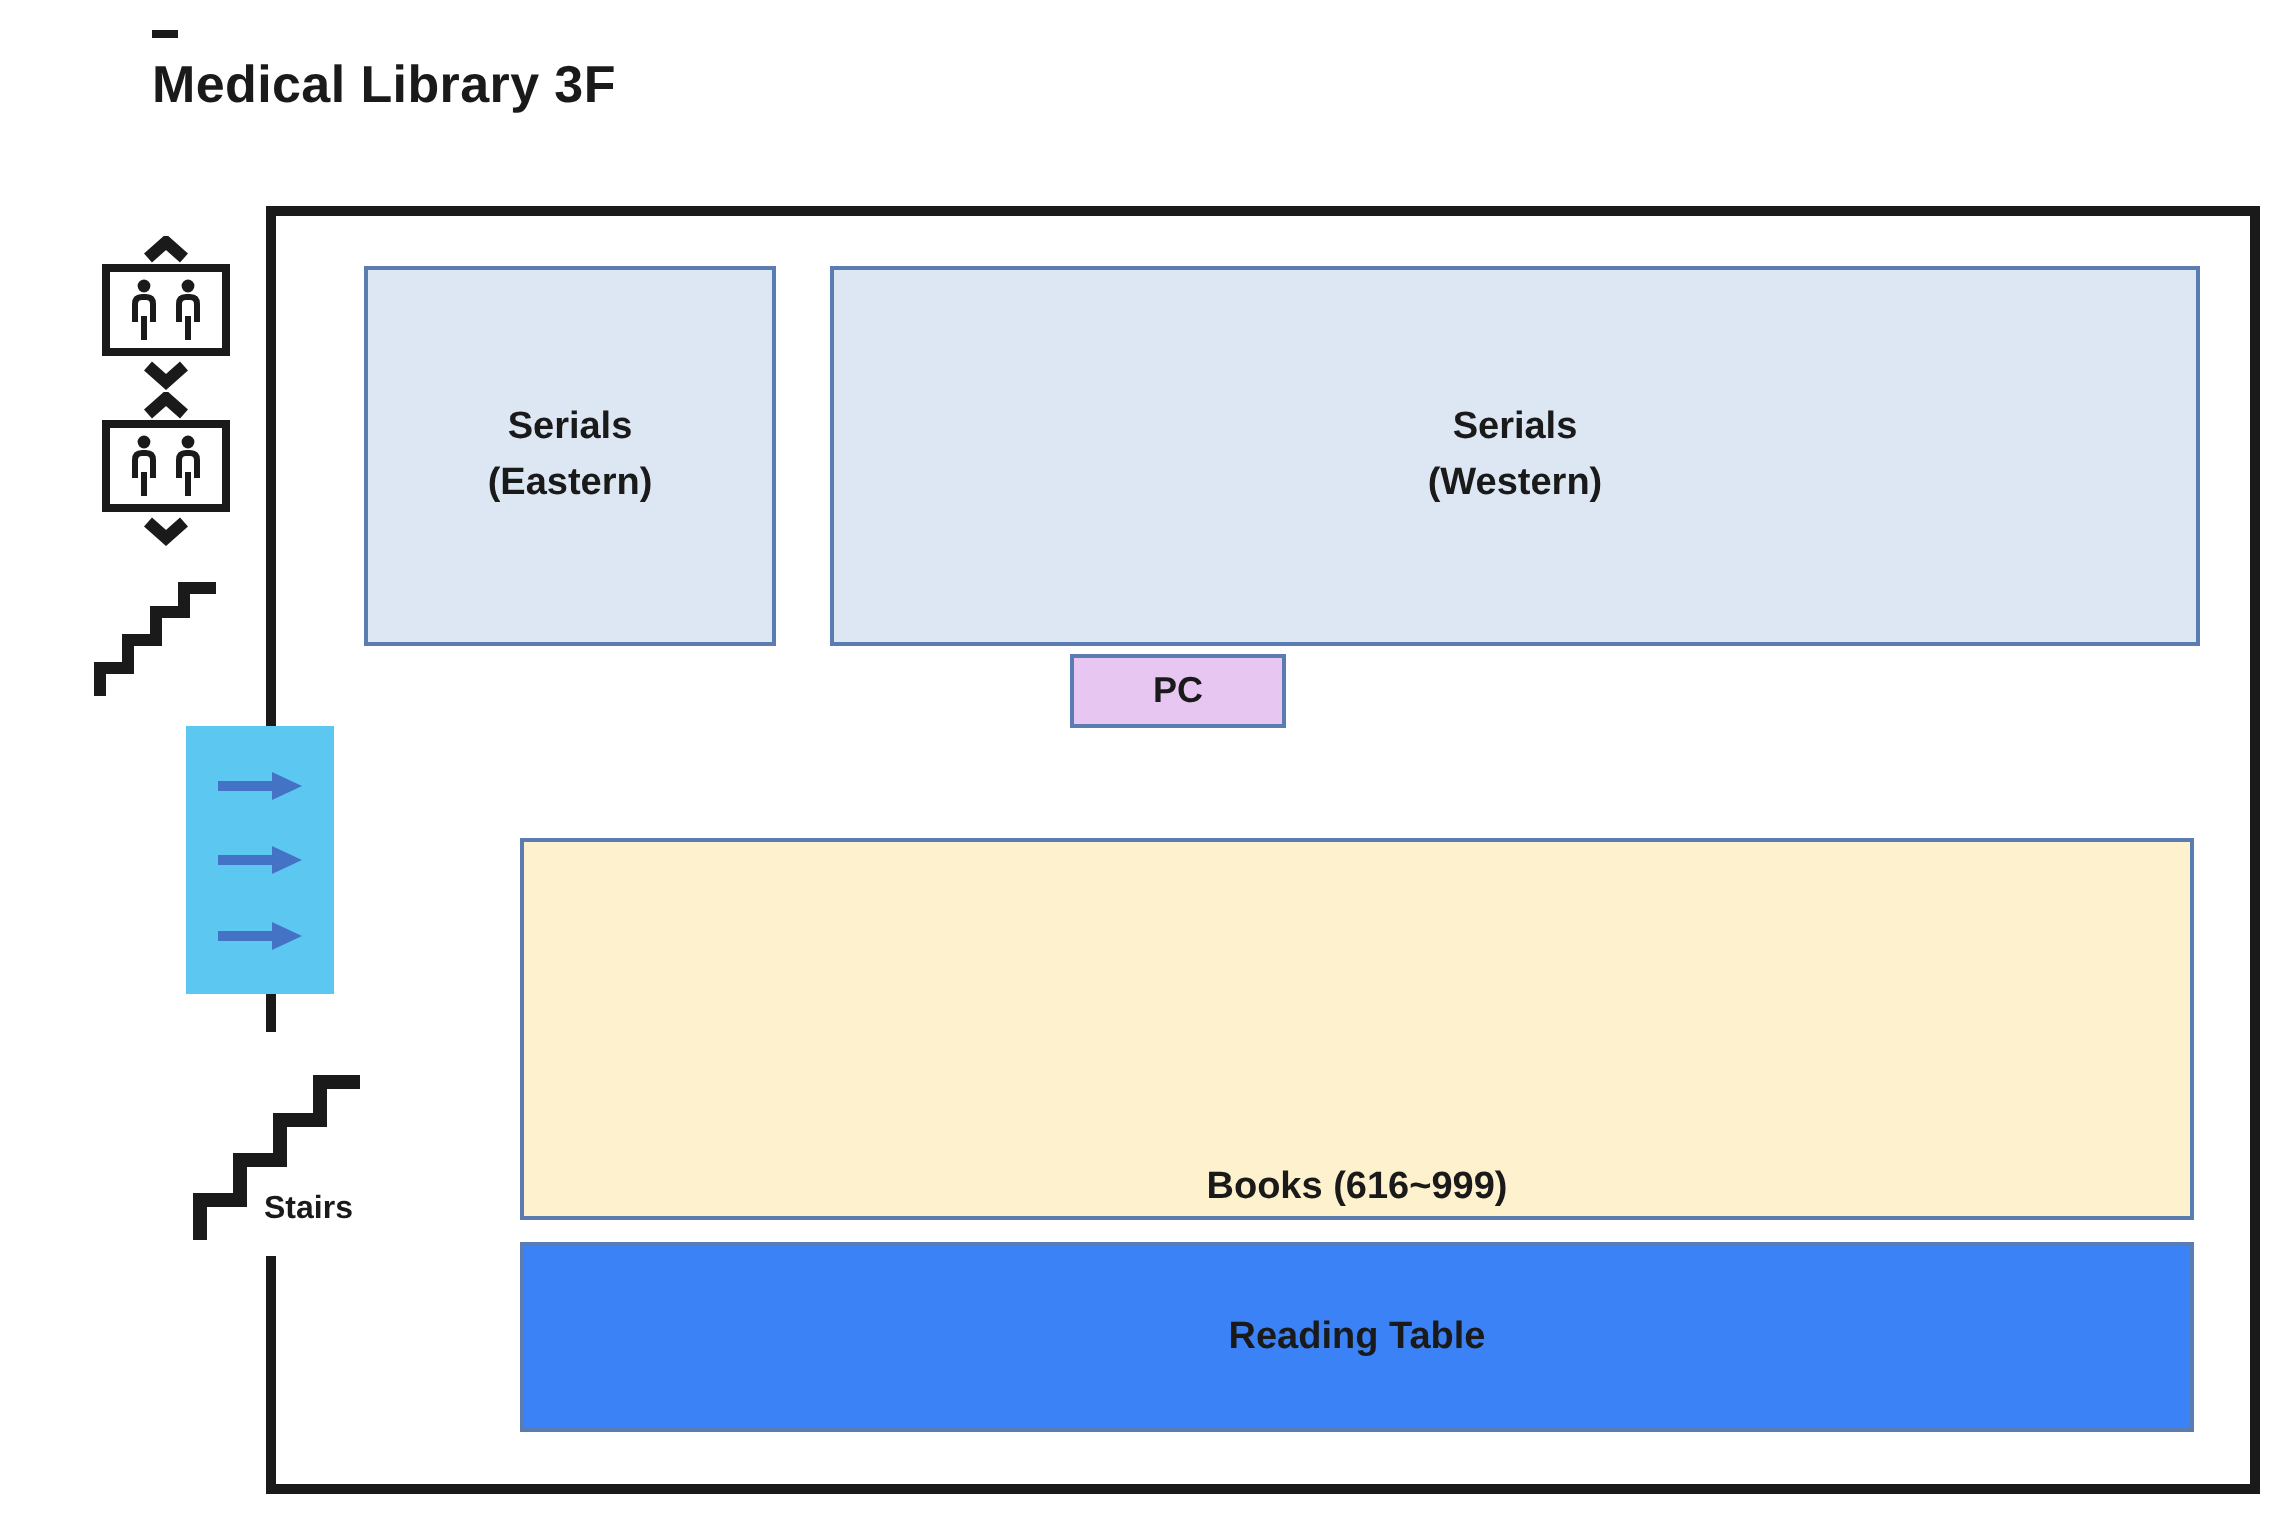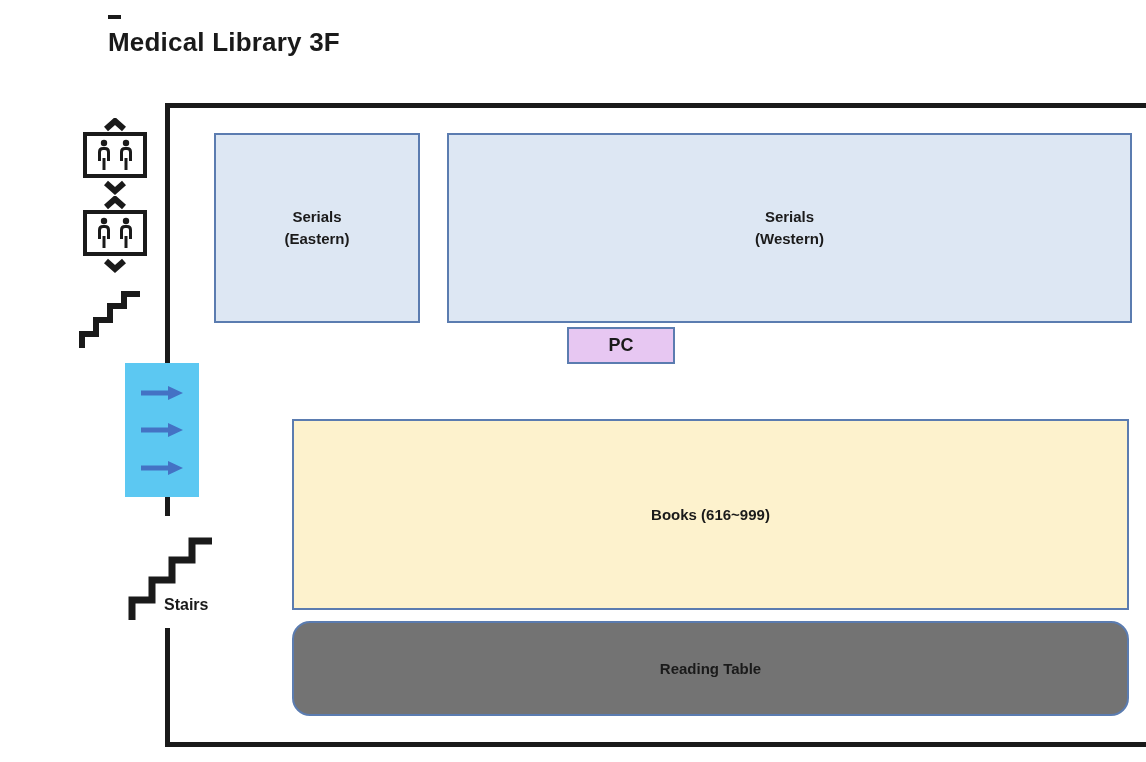--- a/index.html
+++ b/index.html
@@ -5,21 +5,21 @@
   html, body { margin: 0; padding: 0; background: #ffffff; }
   .canvas {
     position: relative;
     width: 1146px;
     height: 762px;
     background: #ffffff;
     font-family: "Liberation Sans", sans-serif;
     color: #1a1a1a;
     overflow: hidden;
   }
-  .abs { position: absolute; box-sizing: border-box; margin-left: 32px; }
+  .abs { position: absolute; box-sizing: border-box; }
 
   .page-title {
     left: 76px; top: 27px;
     font-size: 26px;
     font-weight: bold;
     letter-spacing: 0.2px;
     white-space: nowrap;
   }
   .title-dash {
     left: 76px; top: 15px;
@@ -40,21 +40,21 @@
     z-index: 2;
   }
 
   .room {
     display: flex;
     align-items: center;
     justify-content: center;
     text-align: center;
     border: 2px solid #5b7cb0;
     font-weight: bold;
-    font-size: 15px;
+    font-size: 19px;
     z-index: 2;
   }
   .room .room-label { white-space: pre-line; line-height: 1.45; }
 
   .room-serials-eastern { left: 182px; top: 133px; width: 206px; height: 190px; }
   .room-serials-western { left: 415px; top: 133px; width: 685px; height: 190px; }
   .room-pc              { left: 535px; top: 327px; width: 108px; height: 37px; z-index: 3; font-size: 18px; }
   .room-books           { left: 260px; top: 419px; width: 837px; height: 191px; }
   .room-reading         { left: 260px; top: 621px; width: 837px; height: 95px; }
 
@@ -101,25 +101,25 @@
 
   <div class="abs room room-serials-western" style="background-color: rgb(221, 231, 243); border-color: rgb(91, 124, 176);">
     <div class="room-label">Serials
 (Western)</div>
   </div>
 
   <div class="abs room room-pc" style="background-color: rgb(231, 199, 242); border-color: rgb(91, 124, 176);">
     <div class="room-label">PC</div>
   </div>
 
-  <div class="abs room room-books" style="background-color: rgb(253, 242, 205); border-color: rgb(91, 124, 176);">
+  <div class="abs room room-books" style="background-color: rgb(253, 242, 205); border-color: rgb(91, 124, 176); align-items: flex-end;">
     <div class="room-label">Books (616~999)</div>
   </div>
 
-  <div class="abs room room-reading" style="background-color: #737373; border-color: rgb(91, 124, 176); border-radius: 18px;">
+  <div class="abs room room-reading" style="background-color: #3b82f6; border-color: rgb(91, 124, 176);">
     <div class="room-label">Reading Table</div>
   </div>
 
   <div class="abs entrance-box" style="background-color: rgb(92, 200, 242); color: rgb(68, 114, 196);">
     <svg width="44" height="16" viewBox="0 0 44 16">
       <line x1="1" y1="8" x2="30" y2="8" stroke="currentColor" stroke-width="5"></line>
       <polygon points="28,1 43,8 28,15" fill="currentColor"></polygon>
     </svg>
     <svg width="44" height="16" viewBox="0 0 44 16">
       <line x1="1" y1="8" x2="30" y2="8" stroke="currentColor" stroke-width="5"></line>

